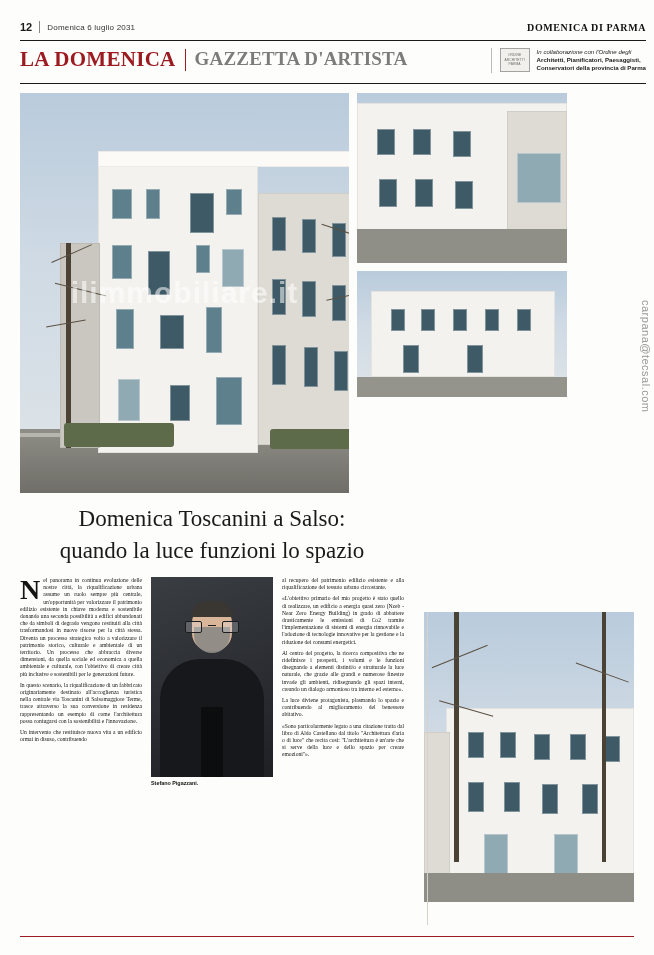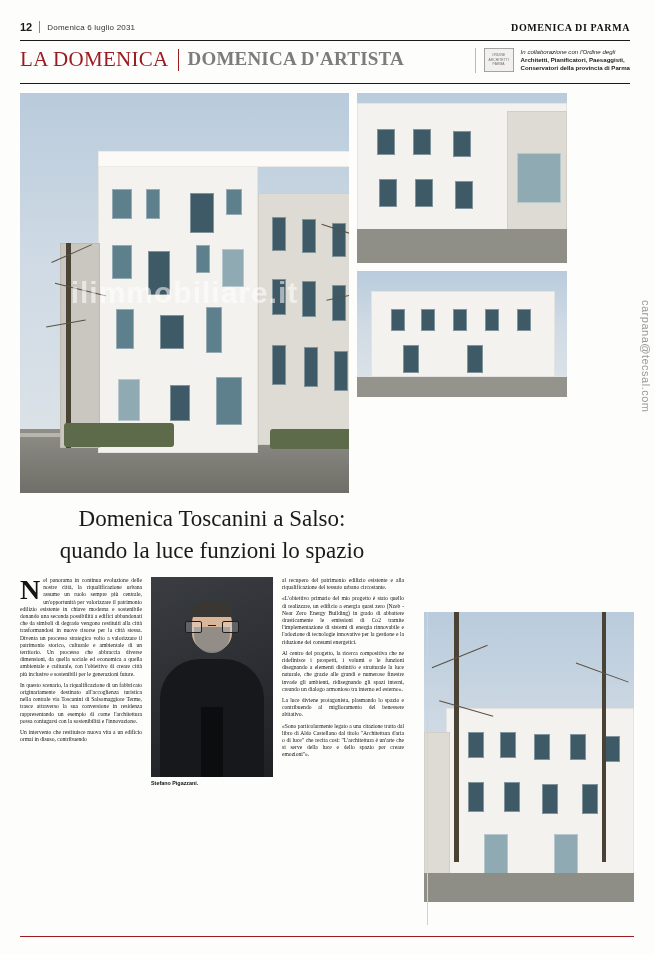--- a/index.html
+++ b/index.html
@@ -14,21 +14,21 @@
     color: #1a1a1a;
     overflow: hidden;
     position: relative;
   }
   .page {
     position: relative;
     width: 654px;
     height: 955px;
     background: #fdfdfb;
     box-sizing: border-box;
-    padding: 18px 24px 0 20px;
+    padding: 18px 8px 0 20px;
   }
 
   
   .masthead {
     display: flex;
     align-items: center;
     border-bottom: 1.5px solid #1a1a1a;
     padding-bottom: 4px;
     height: 18px;
   }
@@ -61,21 +61,21 @@
   .section-bar {
     display: flex;
     align-items: flex-start;
     margin-top: 6px;
     border-bottom: 1.2px solid #1a1a1a;
     padding-bottom: 6px;
     height: 30px;
   }
   .section-title {
     font-family: "Liberation Serif", serif;
-    font-weight: normal;
+    font-weight: bold;
     font-size: 21px;
     color: #9c1b21;
     letter-spacing: 0.3px;
     line-height: 24px;
   }
   .section-divider {
     width: 1px;
     background: #9c1b21;
     height: 22px;
     margin: 2px 9px 0 9px;
@@ -372,21 +372,21 @@
   <div class="masthead">
     <div class="page-number">12</div>
     <div class="issue-date">Domenica 6 luglio 2031</div>
     <div class="masthead-spacer"></div>
     <div class="gazzetta-logo">DOMENICA DI PARMA</div>
   </div>
 
   <div class="section-bar">
     <div class="section-title">LA DOMENICA</div>
     <div class="section-divider"></div>
-    <div class="section-subtitle">DOMENICA D'ARTISTA</div>
+    <div class="section-subtitle">GAZZETTA D'ARTISTA</div>
     <div class="section-bar-spacer"></div>
     <div class="collab-block">
       <div class="collab-logo">ORDINE ARCHITETTI PARMA</div>
       <div class="collab-text">
         <div class="line1">In collaborazione con l'Ordine degli</div>
         <div class="bold">Architetti, Pianificatori, Paesaggisti,</div>
         <div class="bold">Conservatori della provincia di Parma</div>
       </div>
     </div>
   </div>

